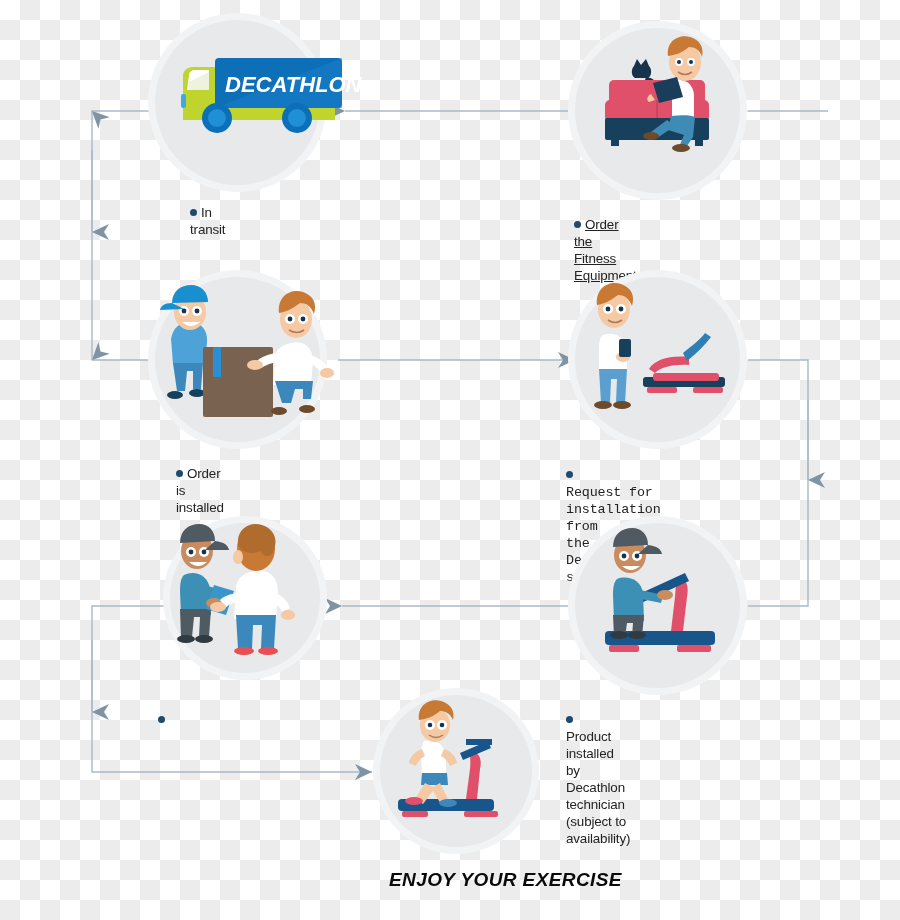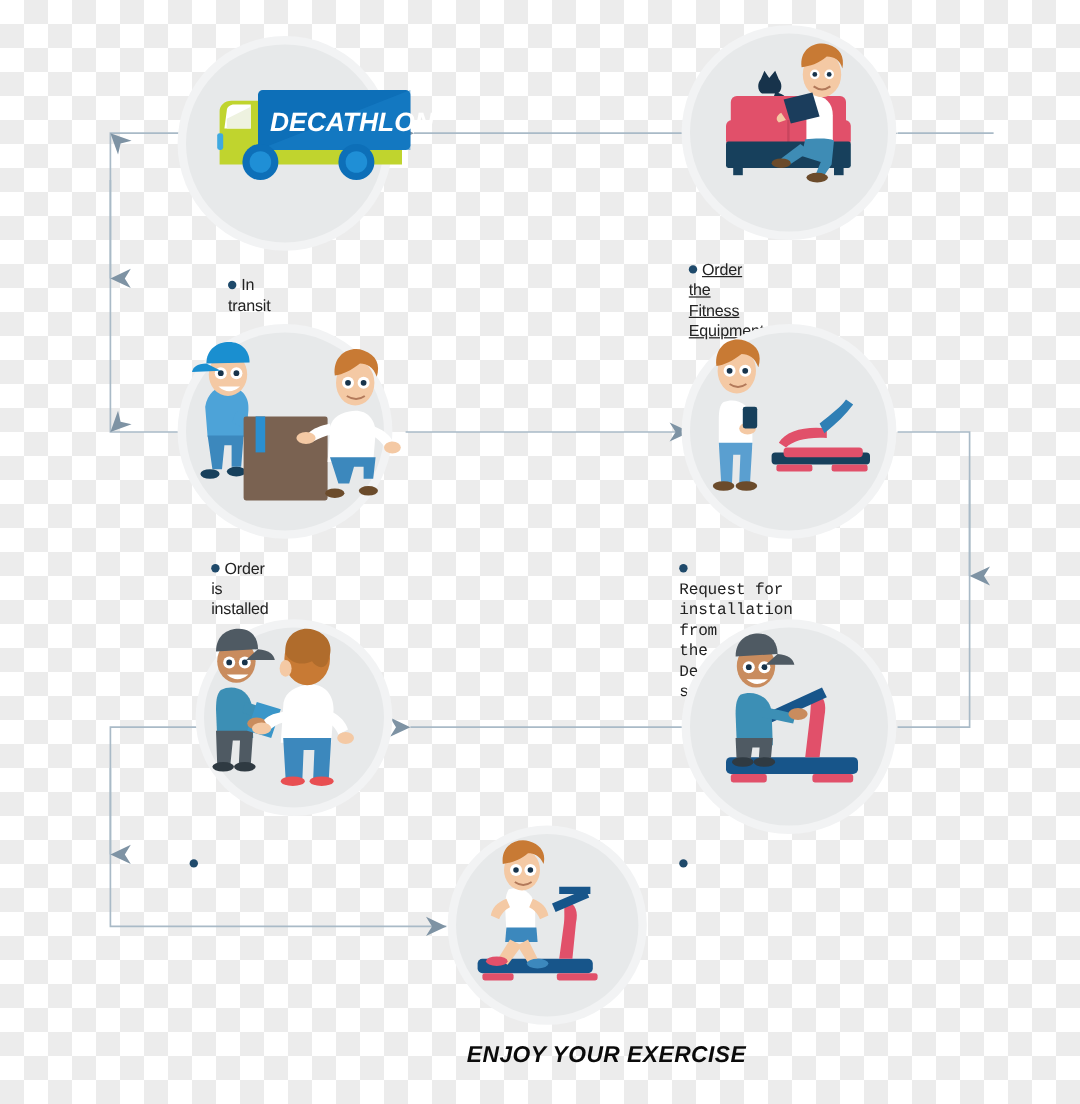--- a/index.html
+++ b/index.html
@@ -159,41 +159,41 @@
         <path d="M78,55 l24,-6 l6,20 l-24,6 z" fill="#1b3d5c"></path>
         <path d="M76,66 c-4,2 -5,6 -2,8 l6,-2 z" fill="#f4c9a4"></path>
       </svg>
     </div>
     <div class="caption" style="left:574px;top:199px;text-decoration:underline;">
       <span class="bullet"></span><span class="cap-text">Order the Fitness Equipment</span>
     </div>
   </div>
 
   <div class="node">
-    <div class="bubble" style="left:155px;top:37px;width:165px;height:165px;">
+    <div class="bubble" style="left:155px;top:20px;width:165px;height:165px;">
       <svg class="bubble-art" viewBox="0 0 165 165" style="overflow:visible;">
 
         <rect x="60" y="38" width="127" height="50" rx="4" fill="#0d6fb8"></rect>
         <path d="M60,88 L187,38 L187,88 Z" fill="#1a7fc8" opacity="0.55"></path>
         <text x="70" y="72" font-family="Liberation Sans, sans-serif" font-size="22" font-weight="bold" font-style="italic" fill="#ffffff">DECATHLON</text>
 
         <path d="M28,56 c0,-5 4,-9 10,-9 l22,0 l0,41 l120,0 l0,12 l-152,0 z" fill="#c0d42e"></path>
 
         <path d="M34,55 c0,-3 3,-5 6,-5 l14,0 l0,20 l-22,0 z" fill="#ffffff"></path>
         <path d="M34,62 l20,-10 l0,18 l-20,0 z" fill="#eef2e0"></path>
 
         <rect x="26" y="74" width="5" height="14" rx="2" fill="#3fa9e0"></rect>
 
         <circle cx="62" cy="98" r="15" fill="#0d6fb8"></circle>
         <circle cx="62" cy="98" r="9" fill="#1f8fd6"></circle>
         <circle cx="142" cy="98" r="15" fill="#0d6fb8"></circle>
         <circle cx="142" cy="98" r="9" fill="#1f8fd6"></circle>
       </svg>
     </div>
-    <div class="caption" style="left:190px;top:212px;">
+    <div class="caption" style="left:190px;top:187px;">
       <span class="bullet"></span><span class="cap-text">In transit</span>
     </div>
   </div>
 
   <div class="node">
     <div class="bubble" style="left:155px;top:277px;width:165px;height:165px;">
       <svg class="bubble-art" viewBox="0 0 165 165" style="overflow:visible;">
 
         <path d="M16,62 c2,-12 10,-18 20,-17 c11,1 17,9 16,20 l-2,22 l-32,0 z" fill="#4da3d8"></path>
         <path d="M18,86 l30,0 l-2,26 l-8,0 l0,-18 l-6,0 l-2,20 l-8,0 z" fill="#3c88bd"></path>
@@ -300,21 +300,22 @@
         <path d="M47,43 q9,8 18,0 z" fill="#ffffff"></path>
 
         <path d="M38,24 c0,-13 9,-19 19,-19 c10,0 16,7 16,17 l-35,2 z" fill="#4f5a63"></path>
         <path d="M73,22 c9,1 13,4 14,9 l-24,0 z" fill="#4f5a63"></path>
 
         <path d="M60,66 c10,2 20,4 28,6 l-2,8 c-10,-2 -18,-4 -26,-5 z" fill="#3c8fb5"></path>
         <ellipse cx="90" cy="72" rx="8" ry="5" fill="#c98c5e"></ellipse>
       </svg>
     </div>
     <div class="caption two-line" style="left:566px;top:694px;">
-      <span class="bullet"></span>
+      <span class="bullet"></span><span class="cap-text">Product installed by Decathlon
+technician (subject to availability)</span>
     </div>
   </div>
 
   <div class="node">
     <div class="bubble" style="left:170px;top:523px;width:150px;height:150px;">
       <svg class="bubble-art" viewBox="0 0 150 150" style="overflow:visible;">
 
         <path d="M14,52 c10,-5 24,-1 26,14 l1,26 l-30,0 l-1,-24 c0,-8 1,-13 4,-16 z" fill="#3c8fb5"></path>
         <path d="M10,86 l31,0 l-2,28 l-10,0 l1,-20 l-6,0 l-2,20 l-11,0 z" fill="#4f5a63"></path>
         <ellipse cx="16" cy="116" rx="9" ry="4" fill="#2f3a42"></ellipse>

